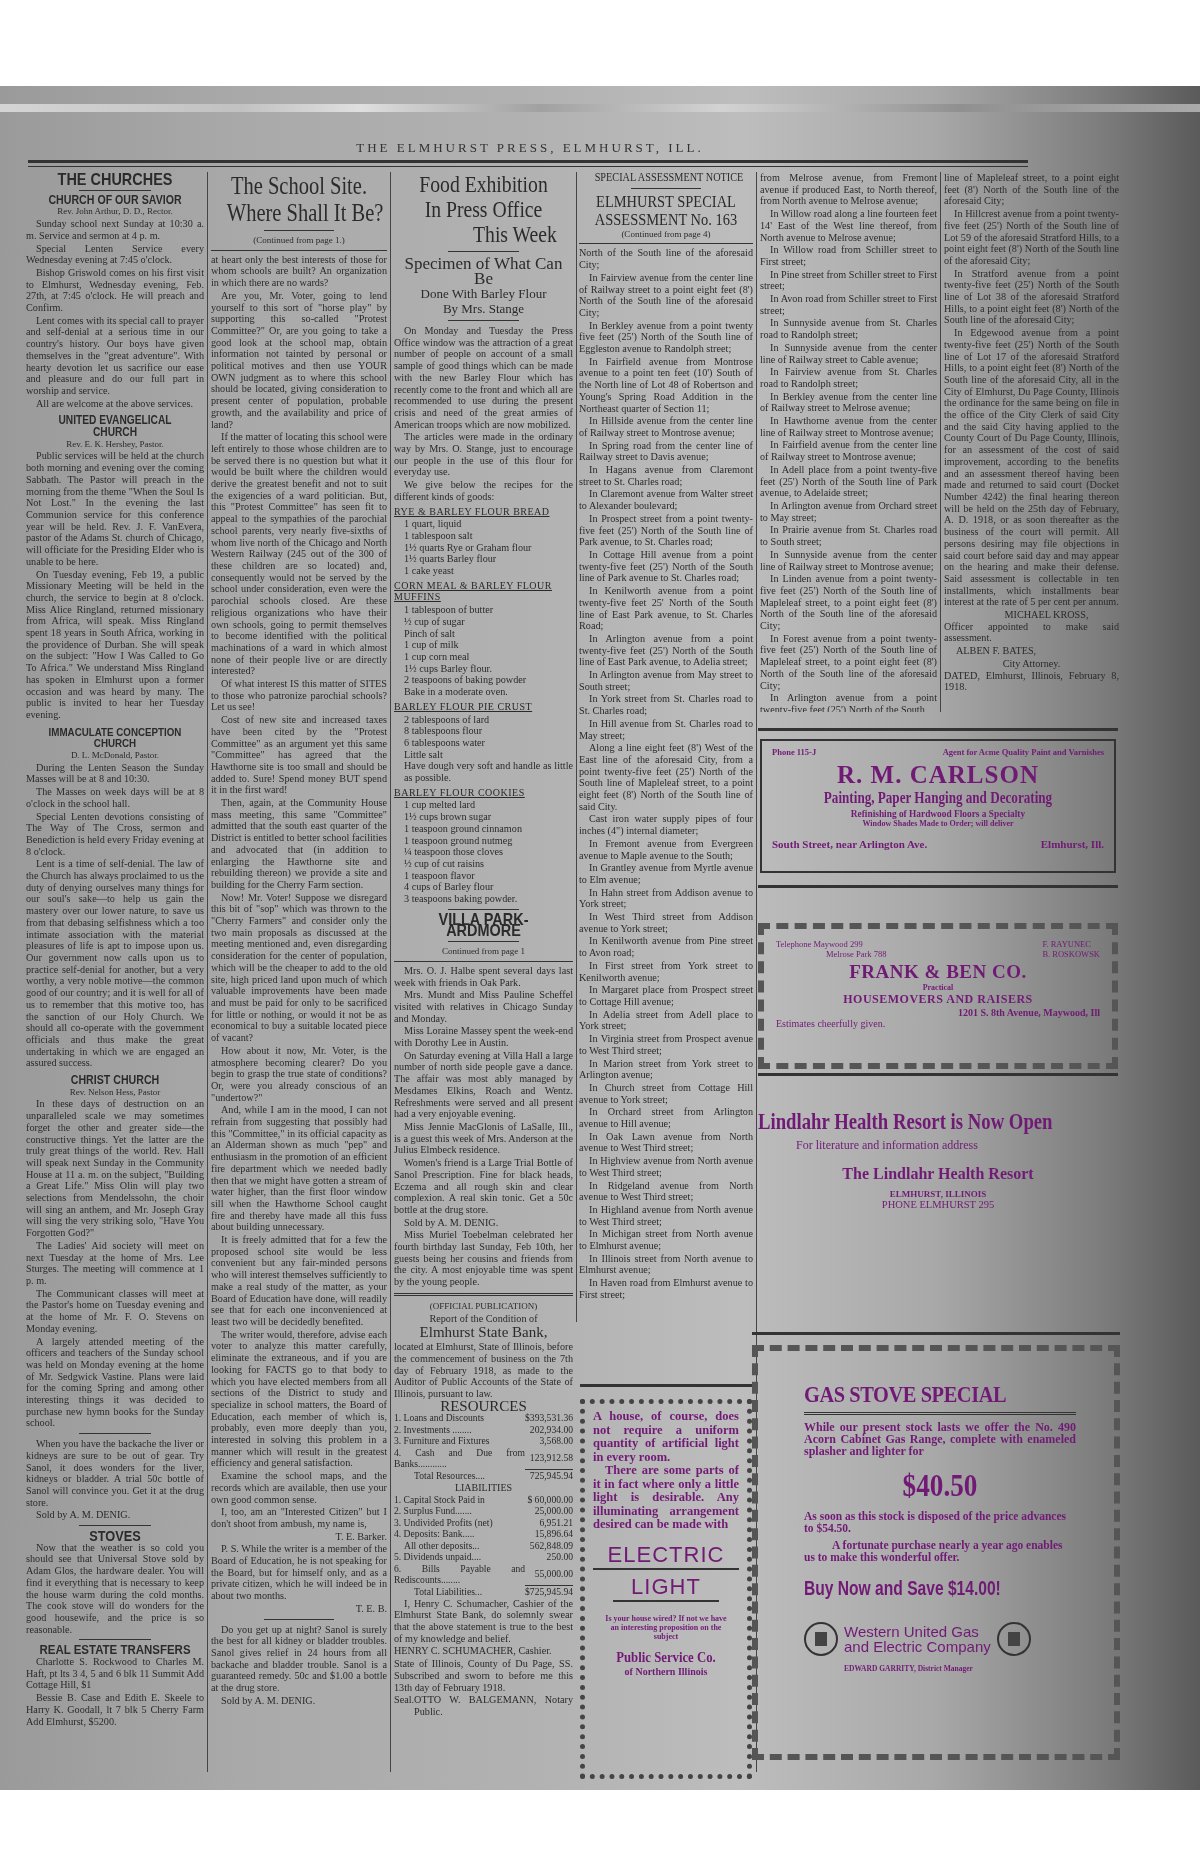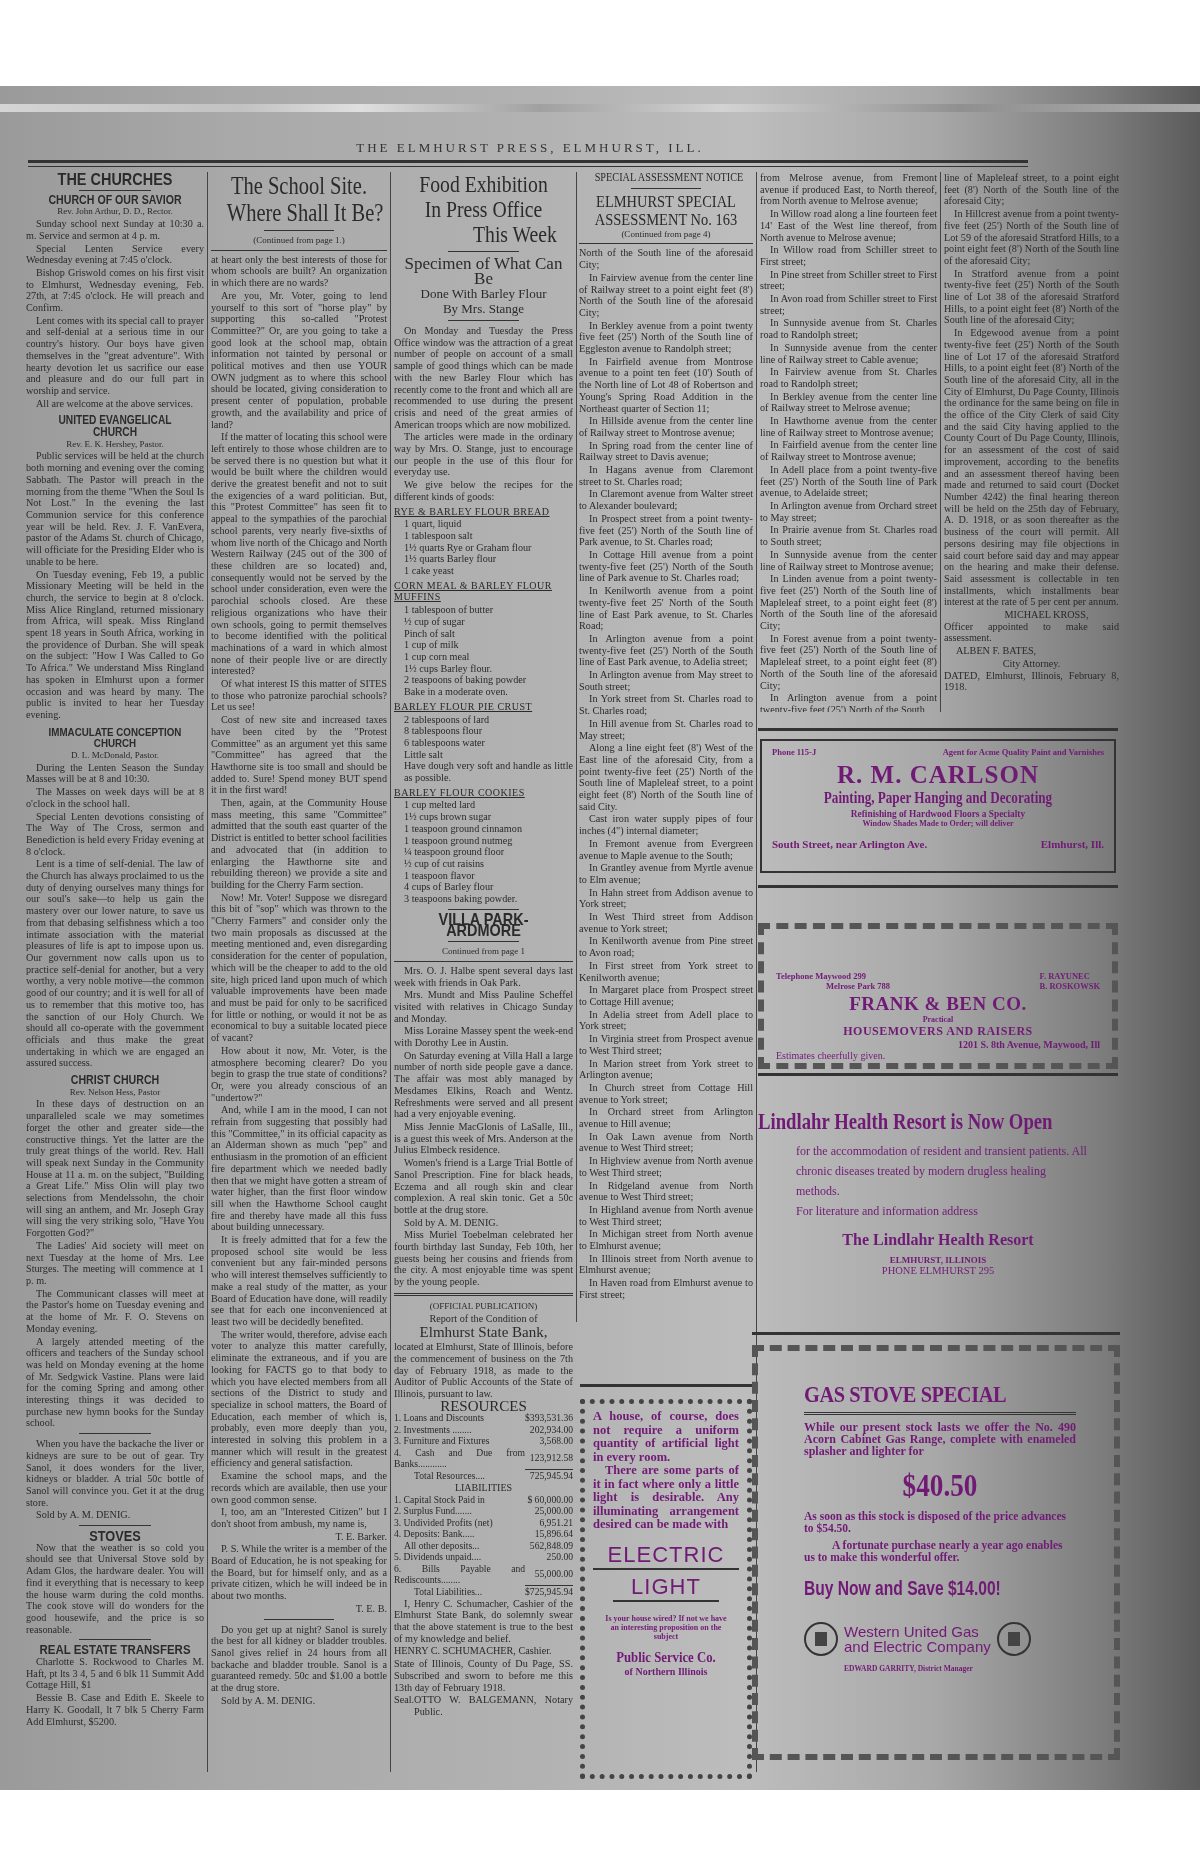--- a/index.html
+++ b/index.html
@@ -151,21 +151,21 @@
   <div class="ing">2 tablespoons of lard</div>
   <div class="ing">8 tablespoons flour</div>
   <div class="ing">6 tablespoons water</div>
   <div class="ing">Little salt</div>
   <div class="ing">Have dough very soft and handle as little as possible.</div>
   <div class="recipe-h">BARLEY FLOUR COOKIES</div>
   <div class="ing">1 cup melted lard</div>
   <div class="ing">1½ cups brown sugar</div>
   <div class="ing">1 teaspoon ground cinnamon</div>
   <div class="ing">1 teaspoon ground nutmeg</div>
-  <div class="ing">¼ teaspoon ground floor</div>
+  <div class="ing">¼ teaspoon those cloves</div>
   <div class="ing">½ cup of cut raisins</div>
   <div class="ing">1 teaspoon flavor</div>
   <div class="ing">4 cups of Barley flour</div>
   <div class="ing">3 teaspoons baking powder.</div>
   <div class="sep"></div>
   <div class="h-cond" style="font-size:17px;">VILLA PARK-ARDMORE</div>
   <div class="sep"></div>
   <div class="sub">Continued from page 1</div>
   <div class="sep-full"></div>
   <div class="p ind">Mrs. O. J. Halbe spent several days last week with friends in Oak Park.</div>
@@ -346,42 +346,41 @@
     <div class="c" style="font-size:8px;font-weight:bold;">Window Shades Made to Order; will deliver</div>
     <div style="display:flex;justify-content:space-between;font-size:11px;font-weight:bold;margin-top:10px;">
       <span>South Street, near Arlington Ave.</span>
       <span>Elmhurst, Ill.</span>
     </div>
   </div>
 </div>
 
 <div class="ad" style="left:758px;top:923px;width:360px;height:158px;">
   <div class="greek" style="height:146px;padding:10px 12px;position:relative;">
-    <div style="display:flex;justify-content:space-between;font-size:8.5px;font-weight:bold;margin-top:32px;">
+    <div style="display:flex;justify-content:space-between;font-size:8.5px;font-weight:normal;">
       <div>
           <div>Telephone Maywood 299</div>
           <div style="padding-left:50px;">Melrose Park 788</div>
         </div>
       <div>
           <div>F. RAYUNEC</div>
           <div>B. ROSKOWSK</div>
         </div>
     </div>
     <div class="c" style="font-size:19px;font-weight:bold;letter-spacing:.5px;margin-top:2px;">FRANK &amp; BEN CO.</div>
     <div class="c" style="font-size:8px;font-weight:bold;">Practical</div>
     <div class="c" style="font-size:12px;font-weight:bold;letter-spacing:.5px;">HOUSEMOVERS AND RAISERS</div>
     <div style="text-align:right;font-size:10px;font-weight:bold;">1201 S. 8th Avenue, Maywood, Ill</div>
     <div style="font-size:10px;">Estimates cheerfully given.</div>
   </div>
   <div style="border-top:3px solid #333;margin-top:4px;"></div>
 </div>
 
 <div class="ad" style="left:758px;top:1108px;width:360px;height:210px;">
   <div style="font-size:24px;font-weight:bold;transform:scaleX(.78);transform-origin:left;white-space:nowrap;">Lindlahr Health Resort is Now Open</div>
-  <div style="padding-left:38px;padding-right:30px;font-size:12px;line-height:20px;margin-top:6px;">for the accommodation of resident and transient patients. All chronic diseases treated by modern drugless healing methods.</div>
   <div style="padding-left:38px;font-size:12px;line-height:20px;">For literature and information address</div>
   <div class="c" style="font-size:16px;font-weight:bold;margin-top:10px;">The Lindlahr Health Resort</div>
   <div class="c" style="font-size:9px;font-weight:bold;margin-top:6px;">ELMHURST, ILLINOIS</div>
   <div class="c" style="font-size:10.5px;font-weight:normal;">PHONE ELMHURST 295</div>
 </div>
 
 <div class="ad" style="left:752px;top:1332px;width:368px;height:440px;border-top:3px solid #333;">
   <div class="greek" style="margin-top:10px;height:415px;padding:30px 22px 10px 46px;">
     <div style="font-size:24px;font-weight:bold;letter-spacing:-.5px;transform:scaleX(.85);transform-origin:left;white-space:nowrap;">GAS STOVE SPECIAL</div>
     <div style="border-top:3px double #333;width:272px;margin:4px 0 6px;"></div>

